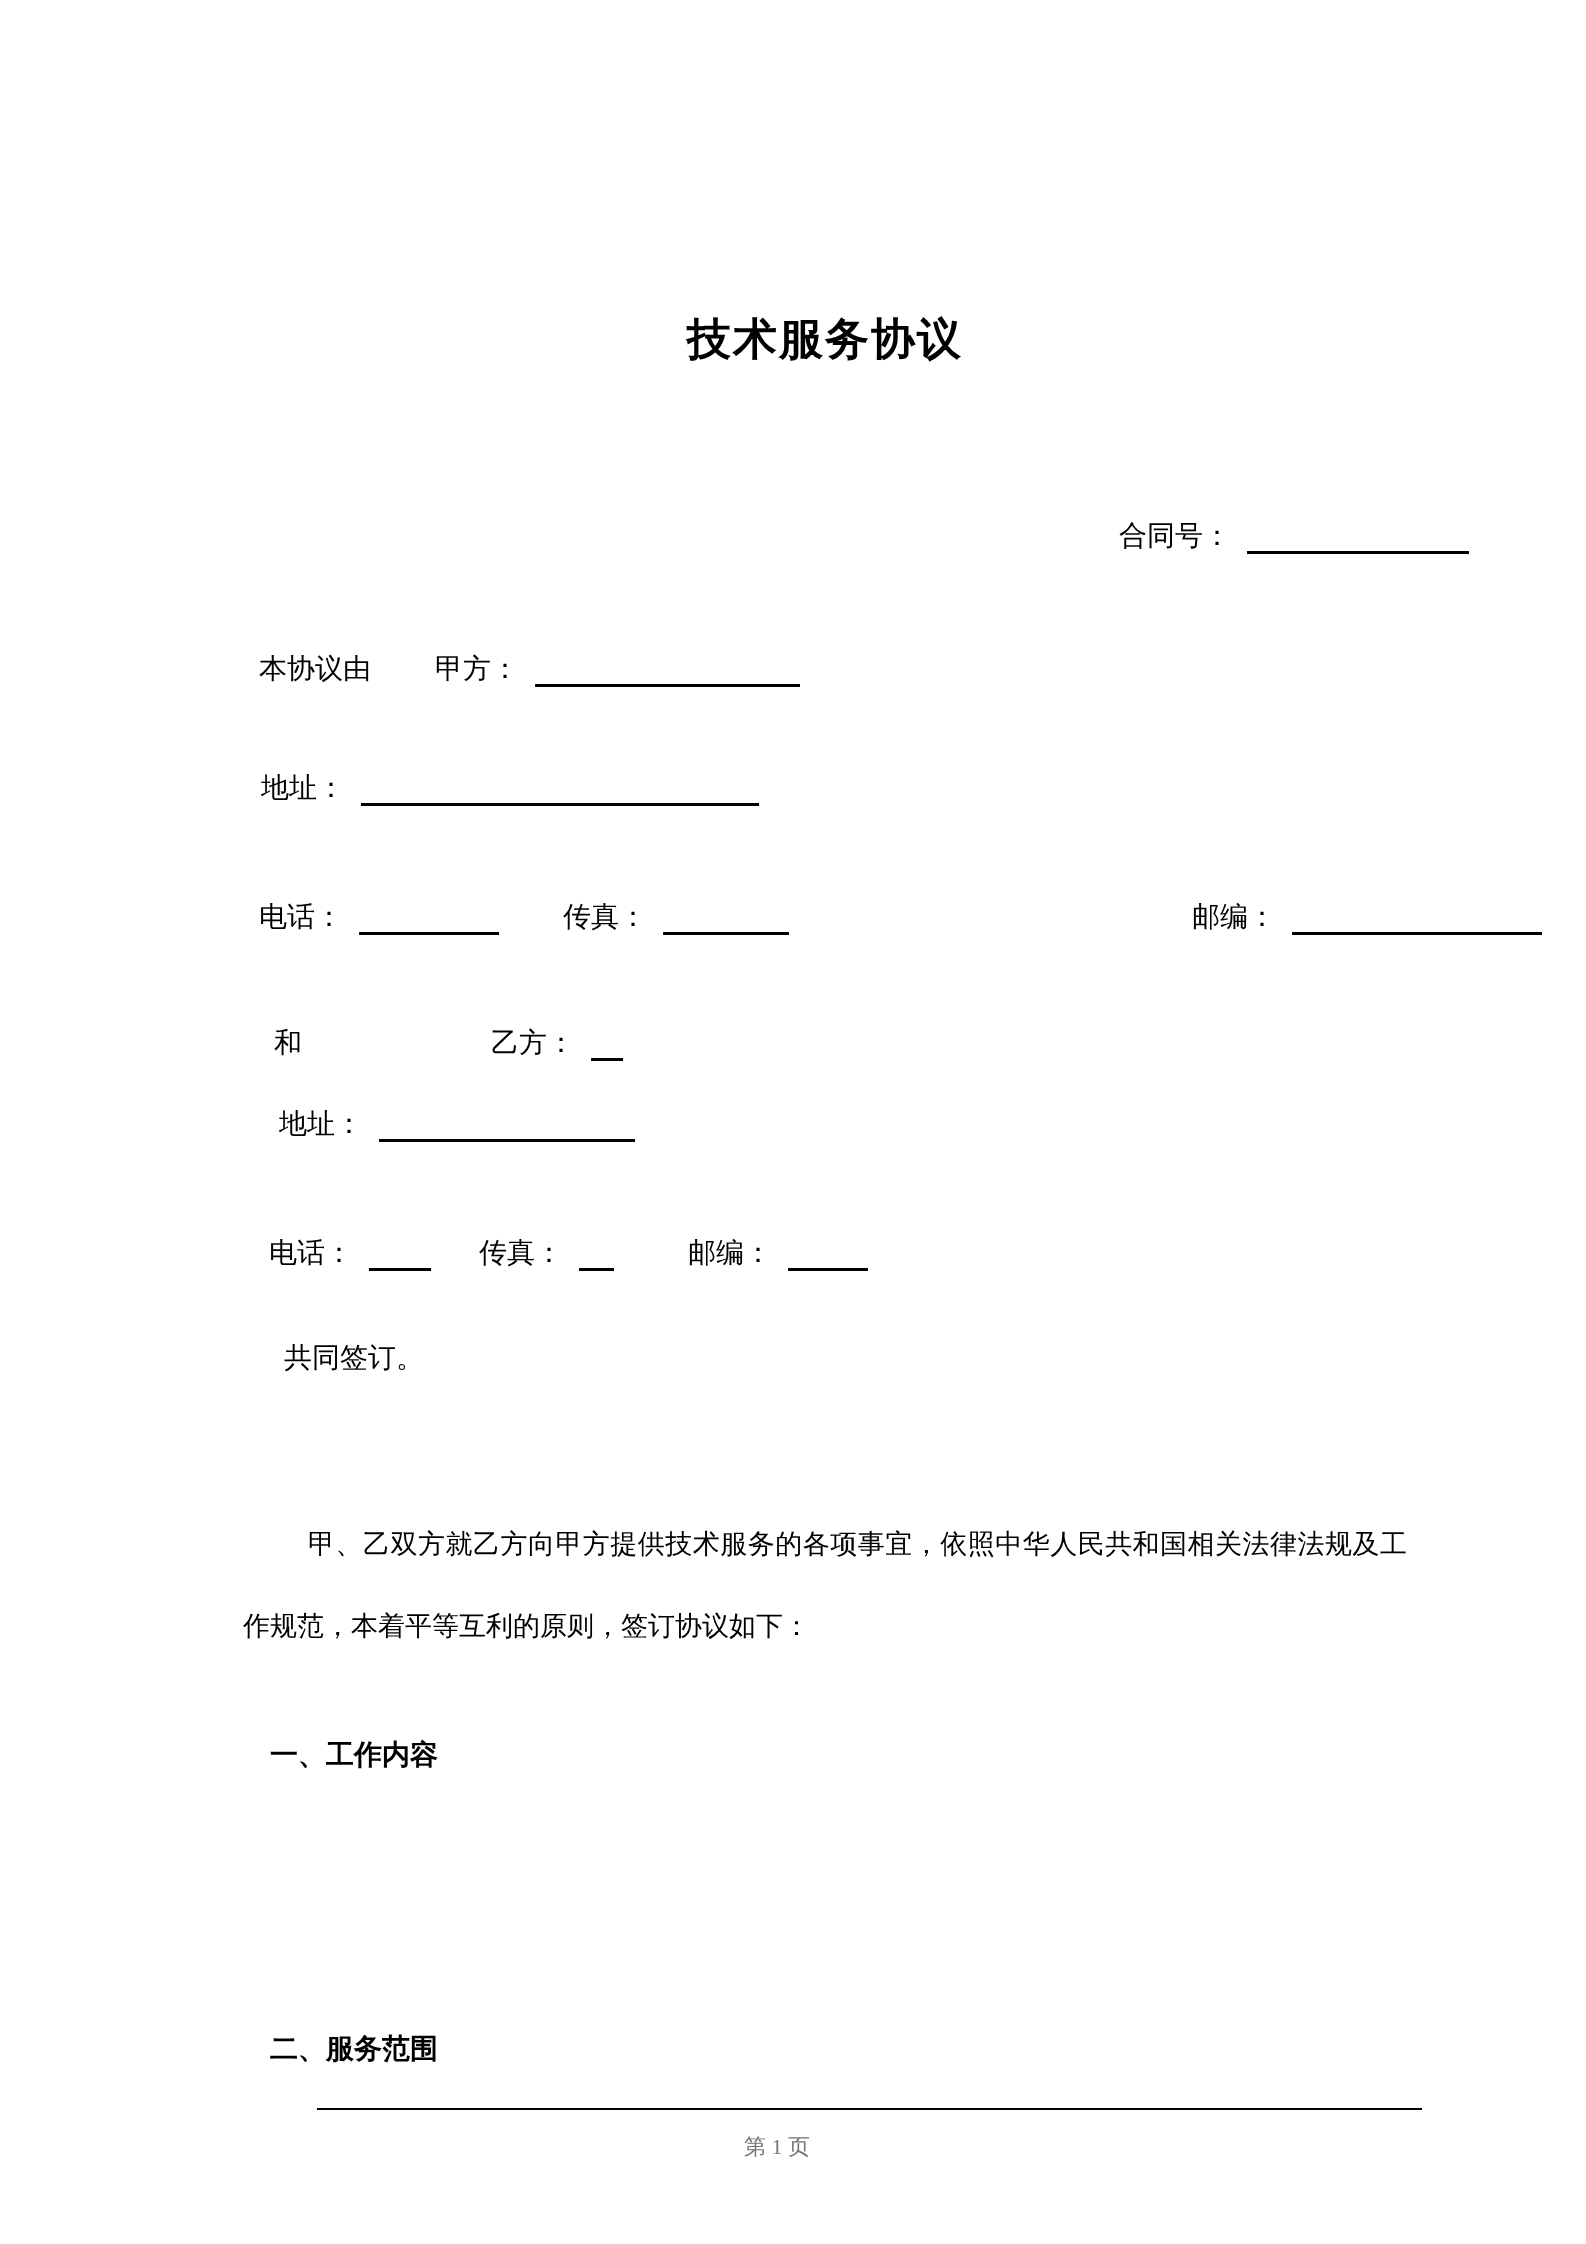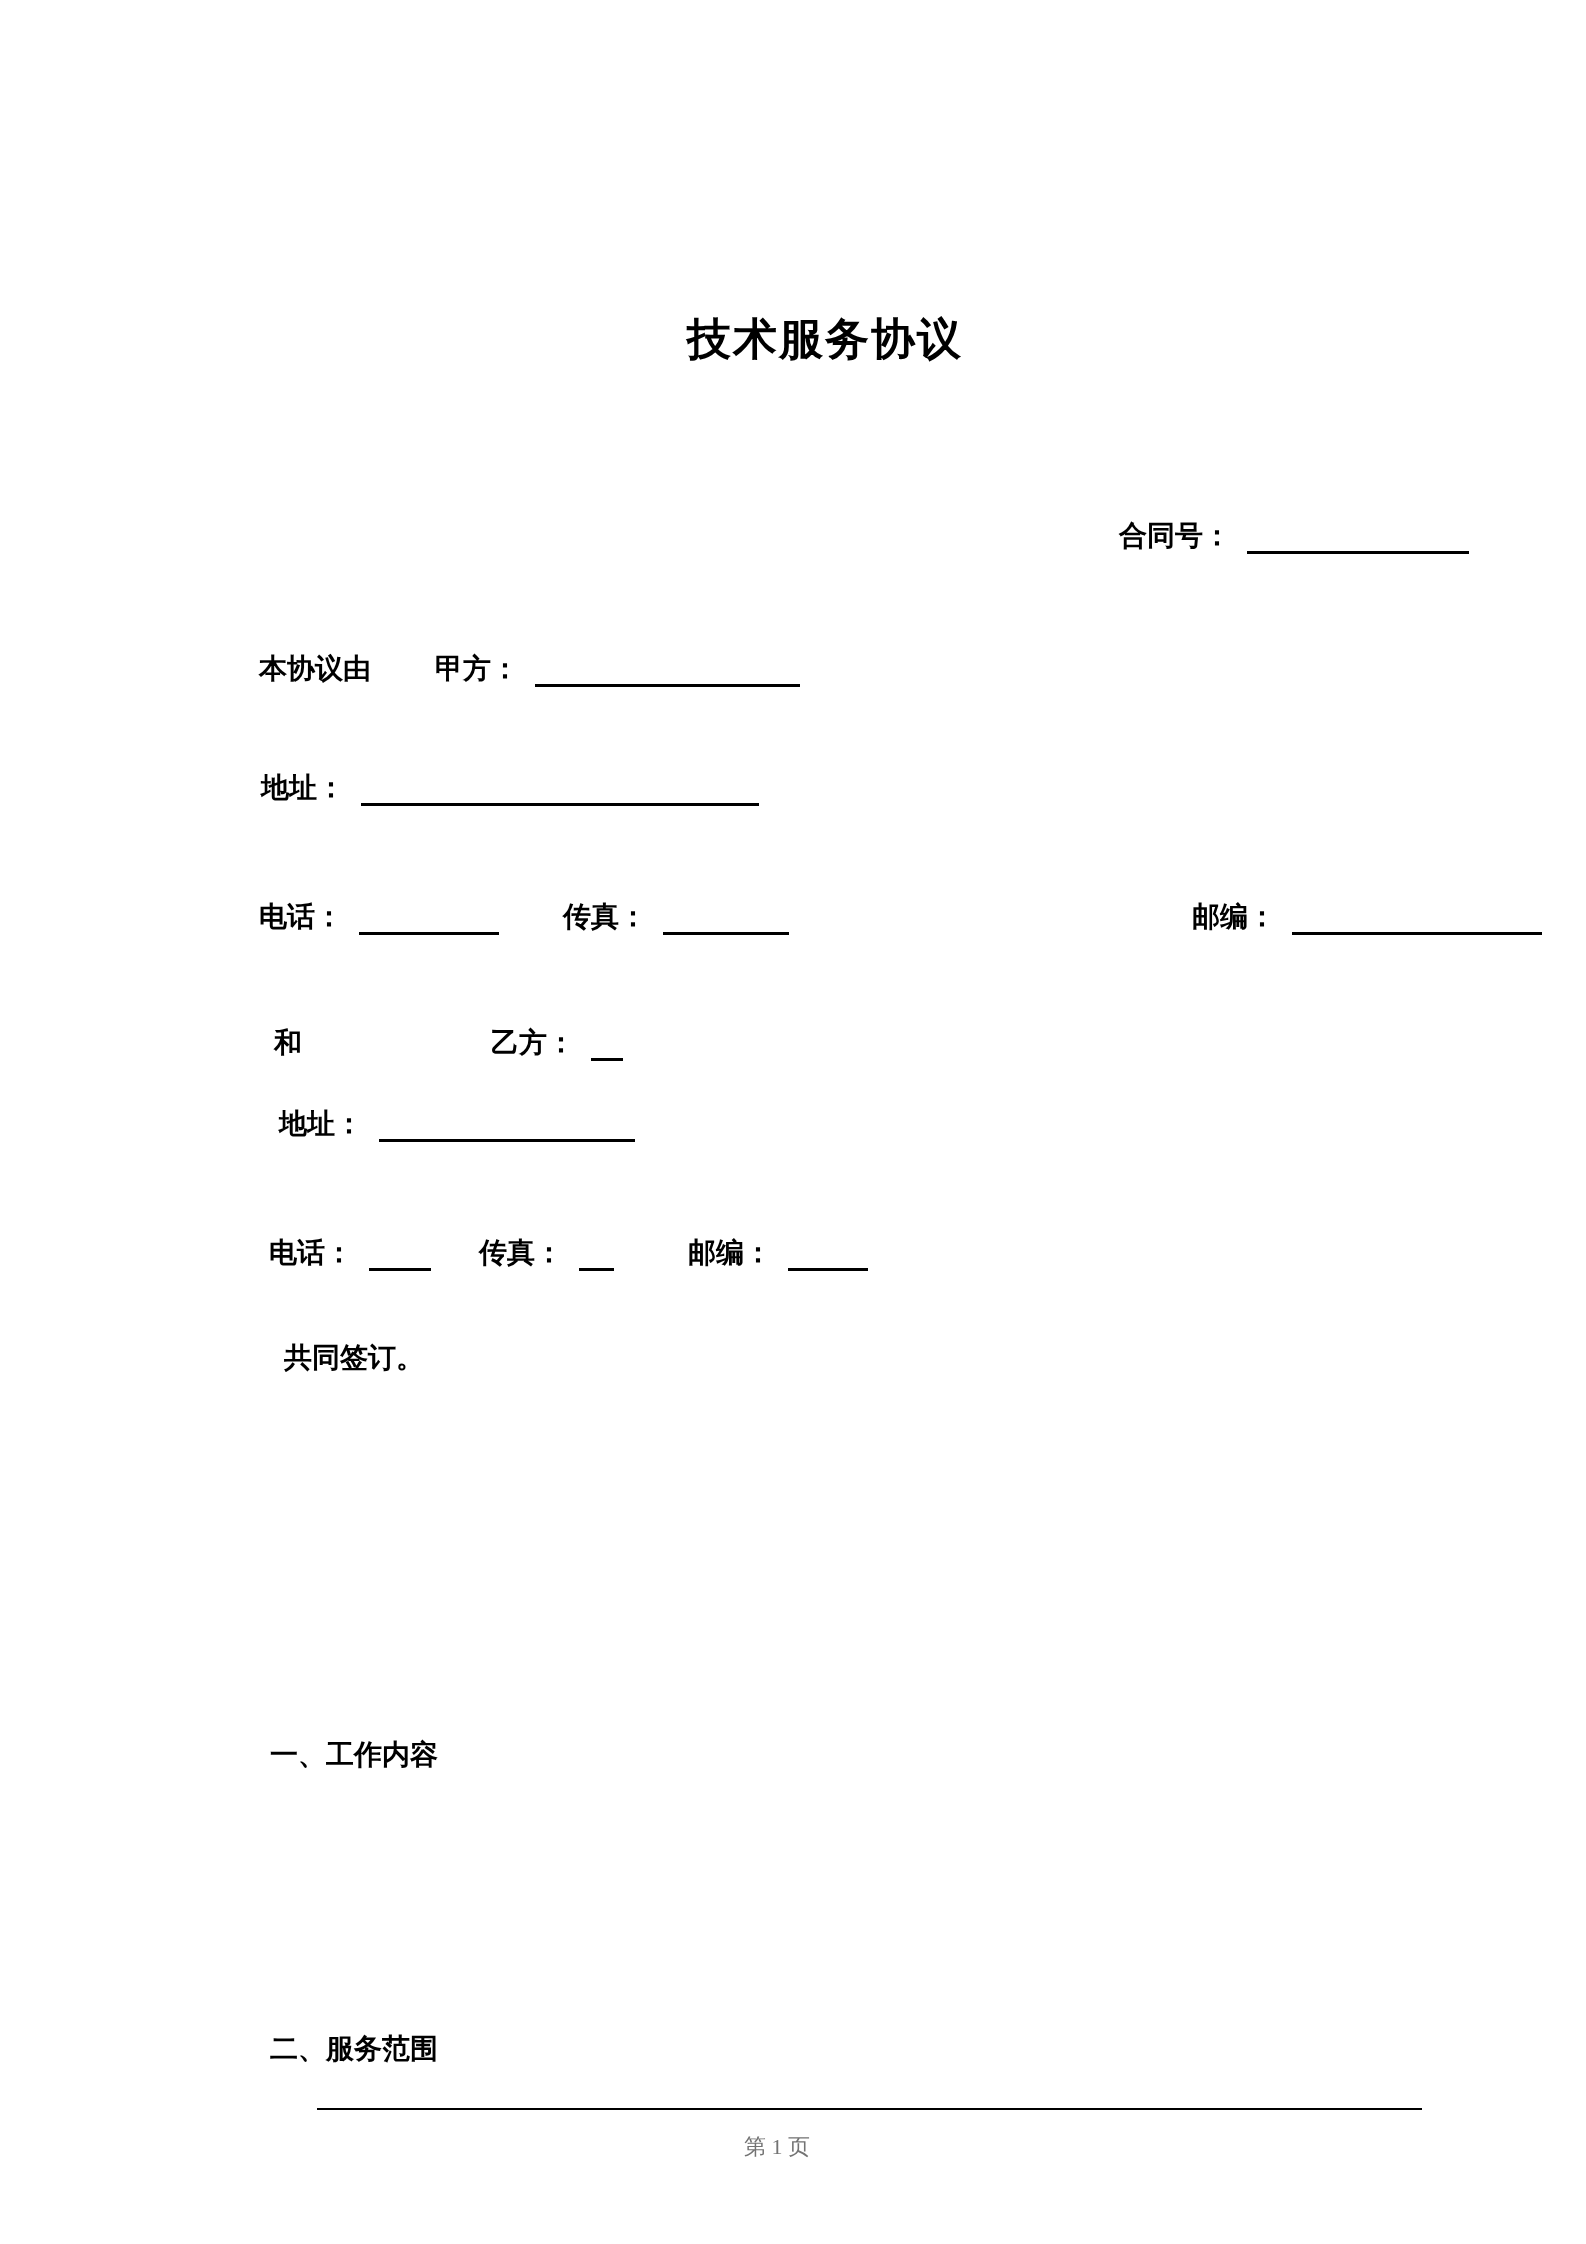--- a/index.html
+++ b/index.html
@@ -20,21 +20,21 @@
     font-size: 44px;
     font-weight: bold;
     letter-spacing: 2px;
   }
   .row {
     position: absolute;
     white-space: nowrap;
     font-size: 28px;
     line-height: 36px;
   }
-  .lbl { font-weight: bold; }
+  .lbl { font-weight: normal; }
   .blank {
     display: inline-block;
     height: 34px;
     border-bottom: 3px solid #000;
     vertical-align: -9px;
   }
   .para {
     position: absolute;
     font-size: 27px;
     line-height: 82px;
@@ -97,20 +97,21 @@
   </div>
 
   <div class="row" style="top:1182px; left:205px;">
     <span class="lbl">电话：</span><span class="blank" style="width:62px;"></span><span style="display:inline-block; width:12px;"></span><span class="lbl">传真：</span><span class="blank" style="width:35px;"></span><span style="display:inline-block; width:58px;"></span><span class="lbl">邮编：</span><span class="blank" style="width:80px;"></span>
   </div>
 
   <div class="row" style="top:1292px; left:220px;">
     <span class="lbl">共同签订。</span>
   </div>
 
+  <p class="para" style="top:1455px; left:195px; width:1196px; text-indent:65px;">甲、乙双方就乙方向甲方提供技术服务的各项事宜，依照中华人民共和国相关法律法规及工作规范，本着平等互利的原则，签订协议如下：</p>
 
   <div class="heading" style="top:1688px; left:222px;">一、工作内容</div>
 
 
   <div class="heading" style="top:1982px; left:222px;">二、服务范围</div>
 
   <div class="footer-rule"></div>
   <div class="footer-text">第 1 页</div>
 
 </div>

